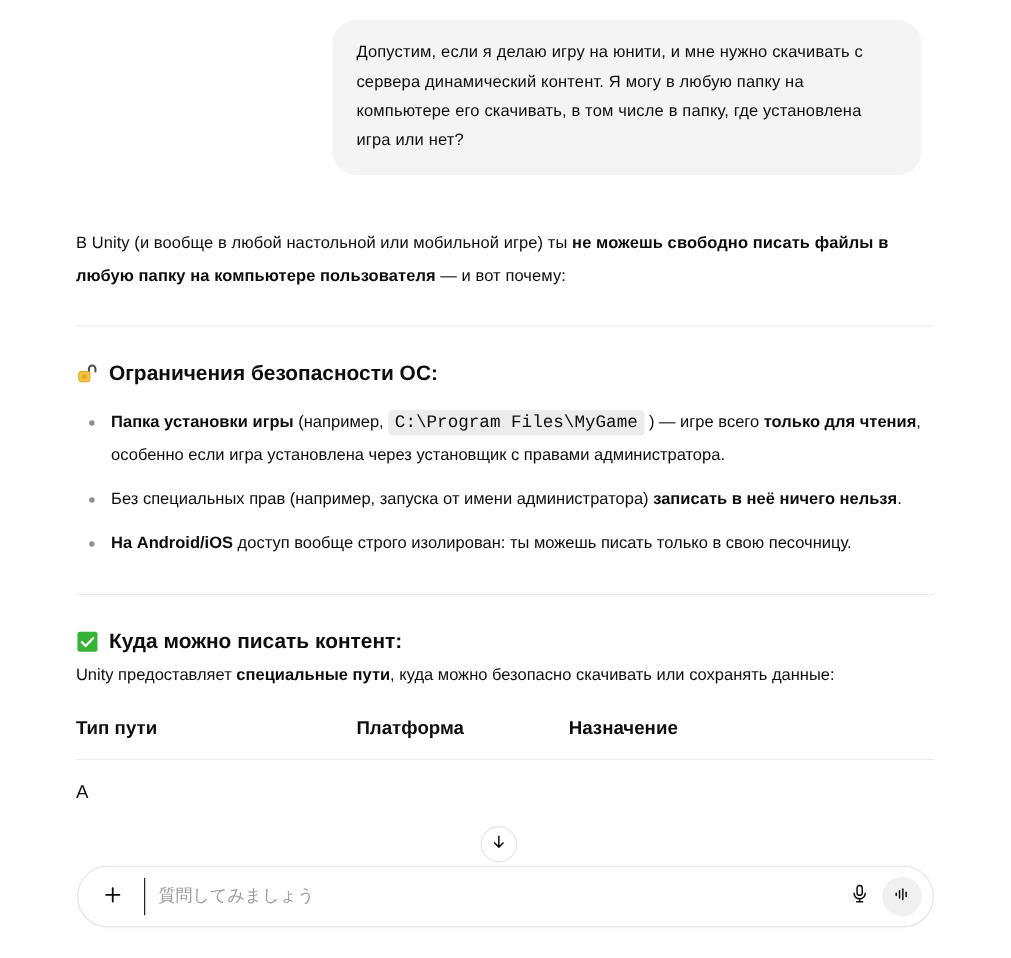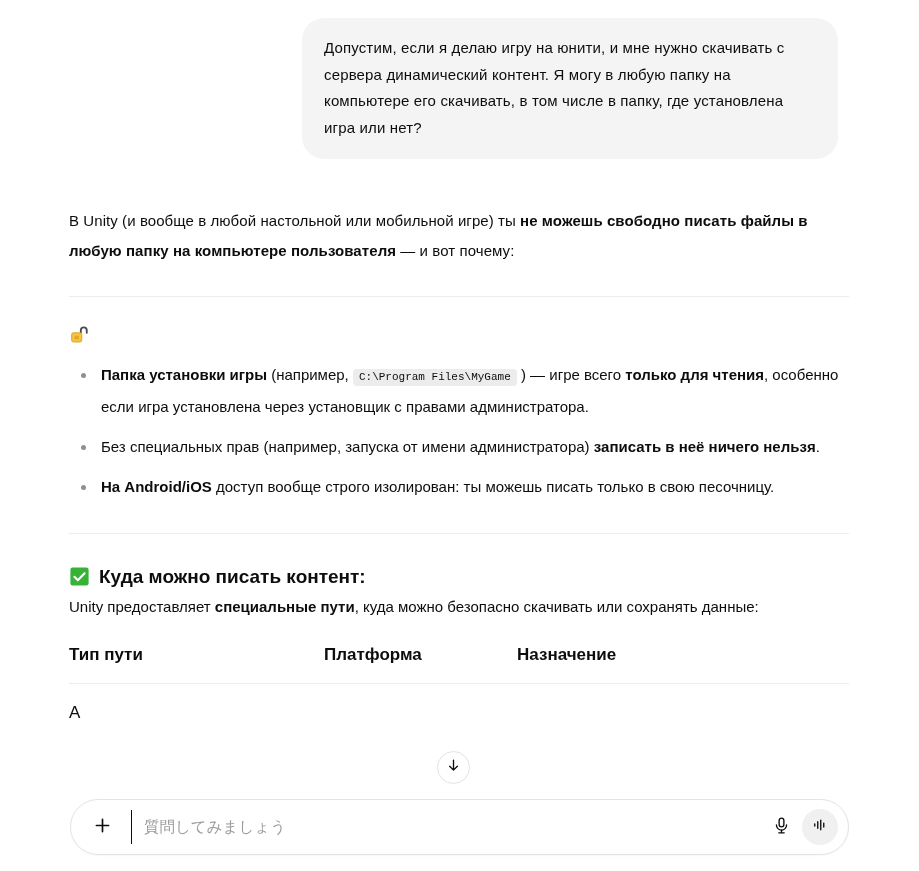--- a/index.html
+++ b/index.html
@@ -103,21 +103,21 @@
     content: "";
     position: absolute;
     left: 12px; top: 13px;
     width: 5px; height: 5px;
     border-radius: 50%;
     background: #8f8f8f;
   }
 
   code.inline-code {
     font-family: "Liberation Mono", "DejaVu Sans Mono", monospace;
-    font-size: 11px;
+    font-size: 16px;
     background: #ececec;
     border-radius: 4px;
     padding: 2px 6px 3px 6px;
     color: #0d0d0d;
     white-space: nowrap;
   }
 
   
   table.paths-table {
     width: 100%;
@@ -152,21 +152,21 @@
     display: flex;
     align-items: center;
     justify-content: center;
     cursor: pointer;
     z-index: 30;
   }
 
   
   .composer-wrap {
     position: absolute;
-    left: 0; bottom: 0;
+    left: 0; bottom: 12px;
     width: 919px;
     padding: 0 70px 16px 70px;
     background: #ffffff;
     z-index: 40;
   }
   .composer {
     display: flex;
     align-items: center;
     height: 56px;
     background: #ffffff;
@@ -240,20 +240,21 @@
       <hr class="divider">
 
       <h3 class="section-heading">
         <span class="emoji-glyph">
           <svg viewBox="0 0 24 24" width="21" height="21" aria-hidden="true">
             <path d="M13.5 10V7.2a3.4 3.4 0 0 1 6.8 0V10" fill="none" stroke="#4a4a4a" stroke-width="2.1" stroke-linecap="round"></path>
             <rect x="3" y="10" width="11.6" height="10.6" rx="2.1" fill="#f5c242" stroke="#d9a520" stroke-width="1"></rect>
             <rect x="6.3" y="13.3" width="5" height="4.2" rx="1.1" fill="#e0a91f"></rect>
           </svg>
         </span>
+        <span>Ограничения безопасности ОС:</span>
       </h3>
 
 
       <ul class="bullets">
         <li>
           <b>Папка установки игры</b><span> (например, </span><code class="inline-code">C:\Program Files\MyGame</code><span> ) — игре всего </span><b>только для чтения</b><span>, особенно если игра установлена через установщик с правами администратора.</span>
         </li>
         <li>
           <span>Без специальных прав (например, запуска от имени администратора) </span><b>записать в неё ничего нельзя</b><span>.</span>
         </li>

